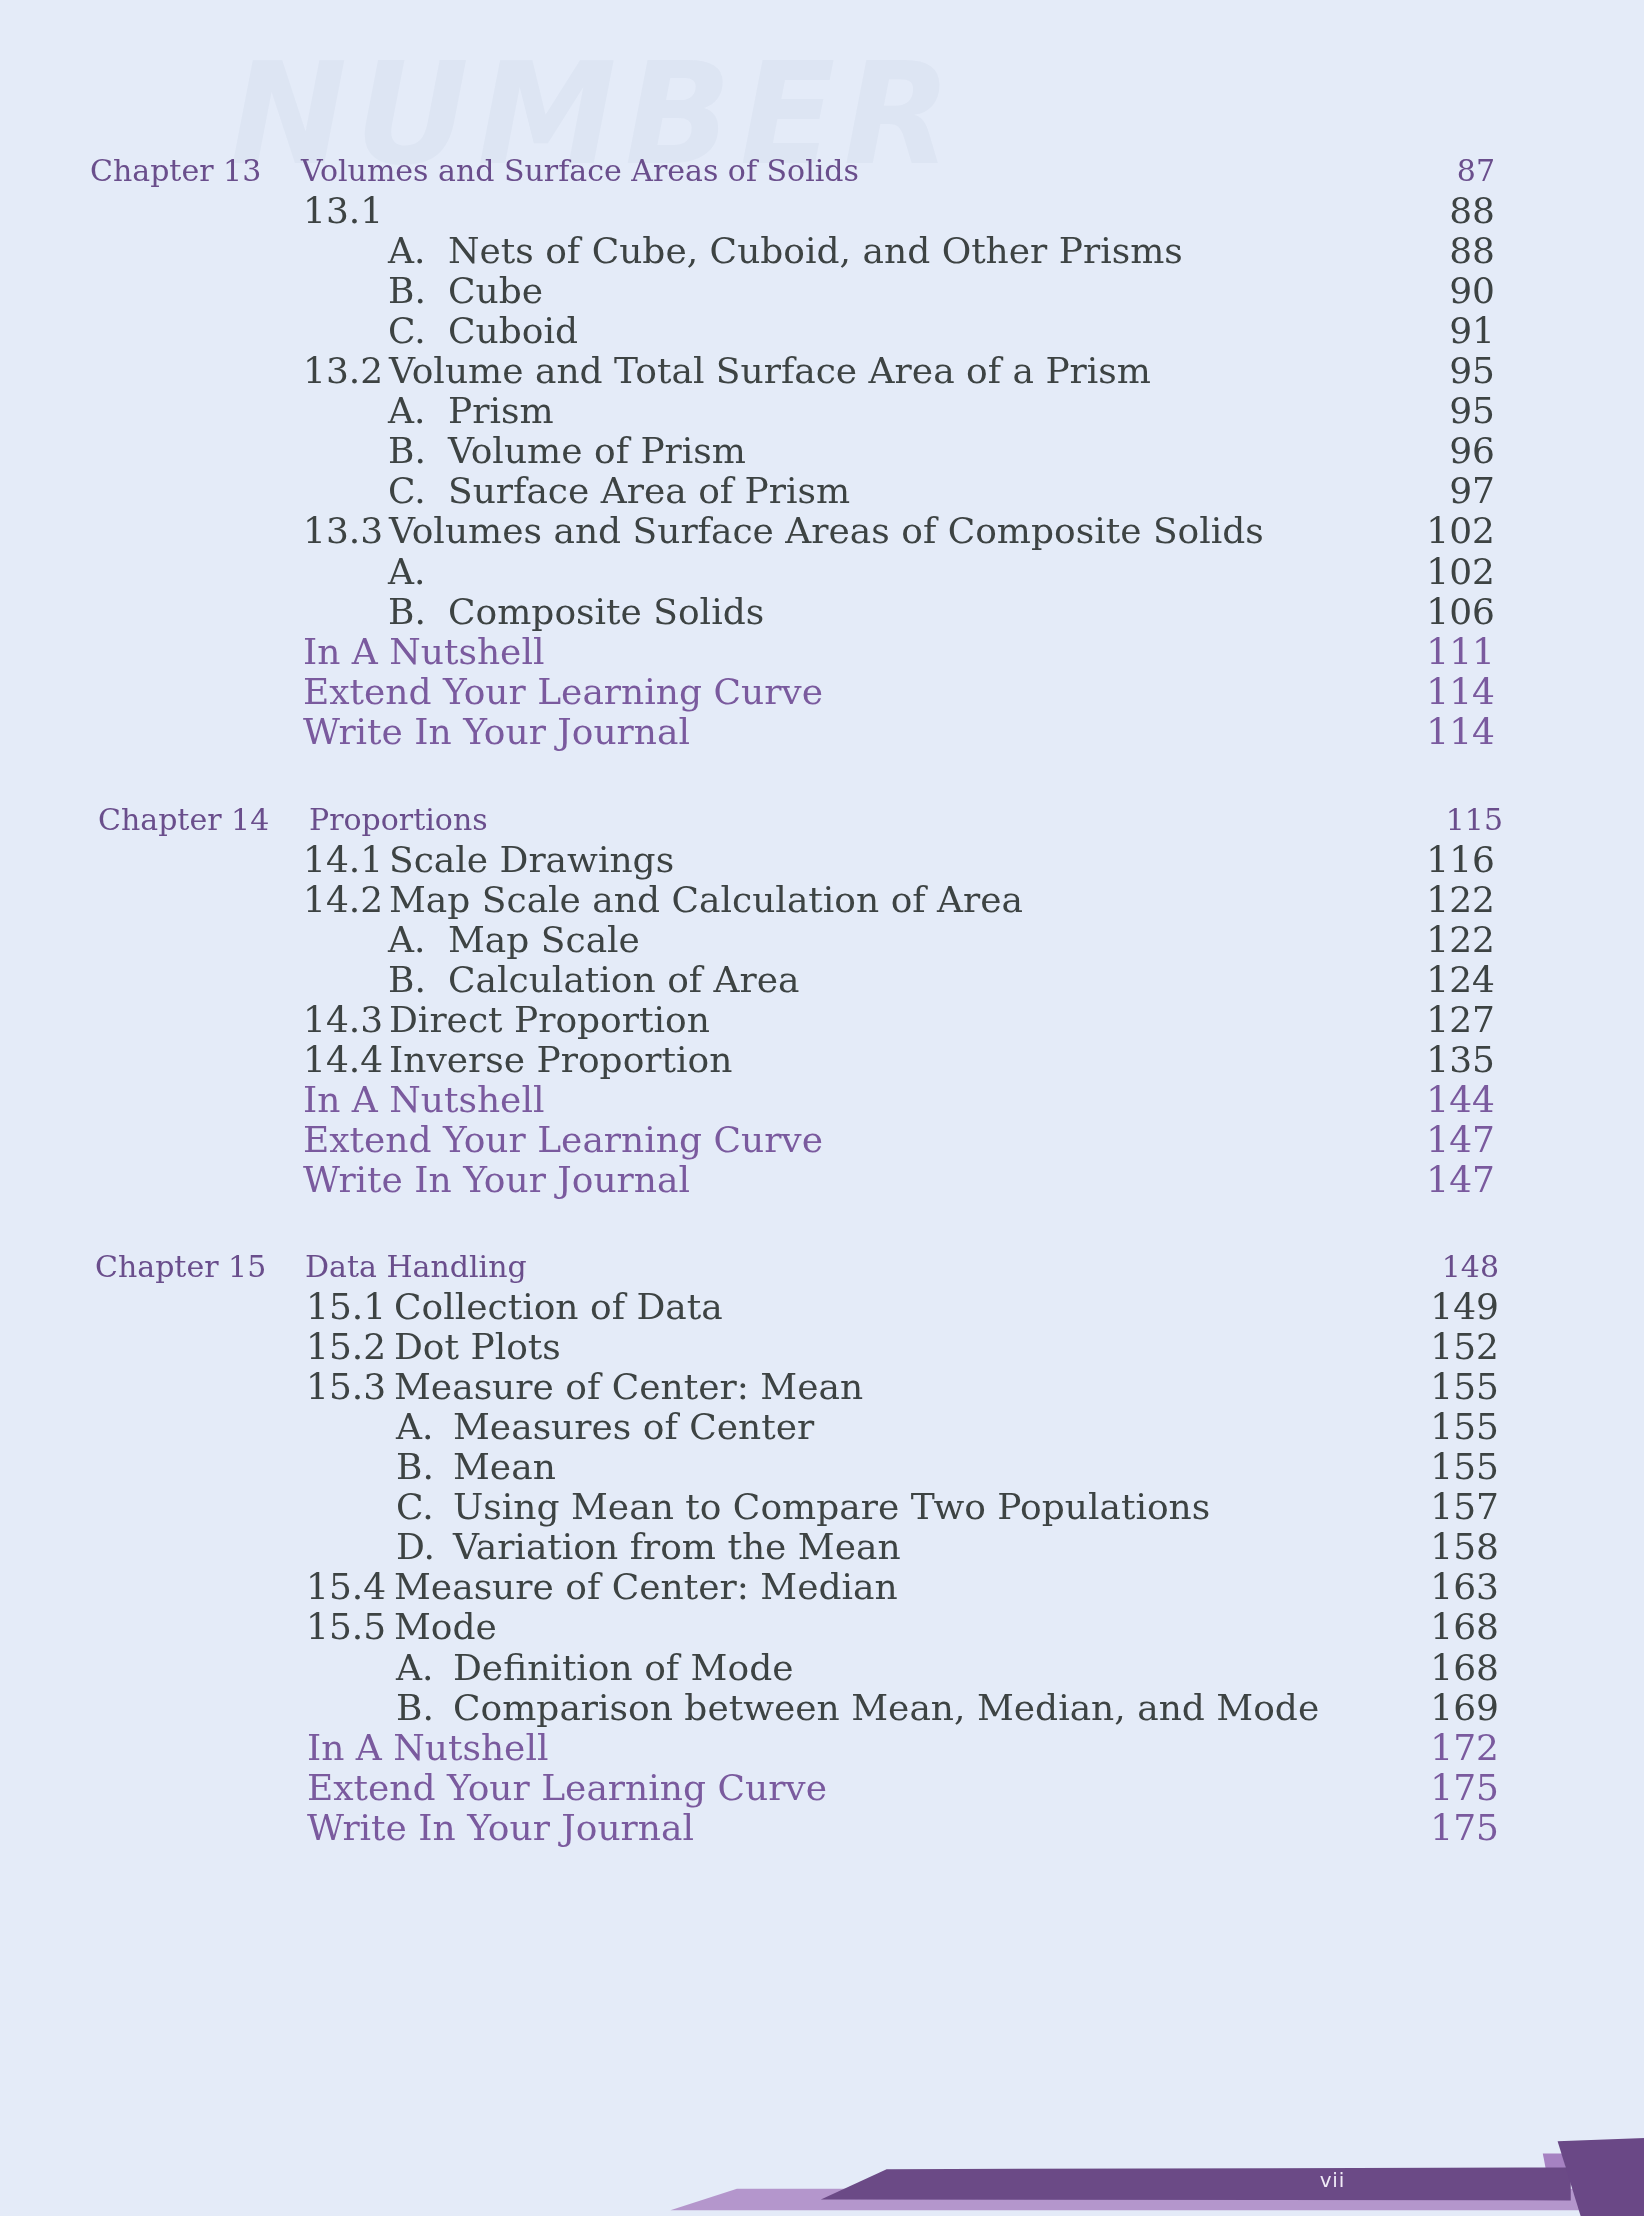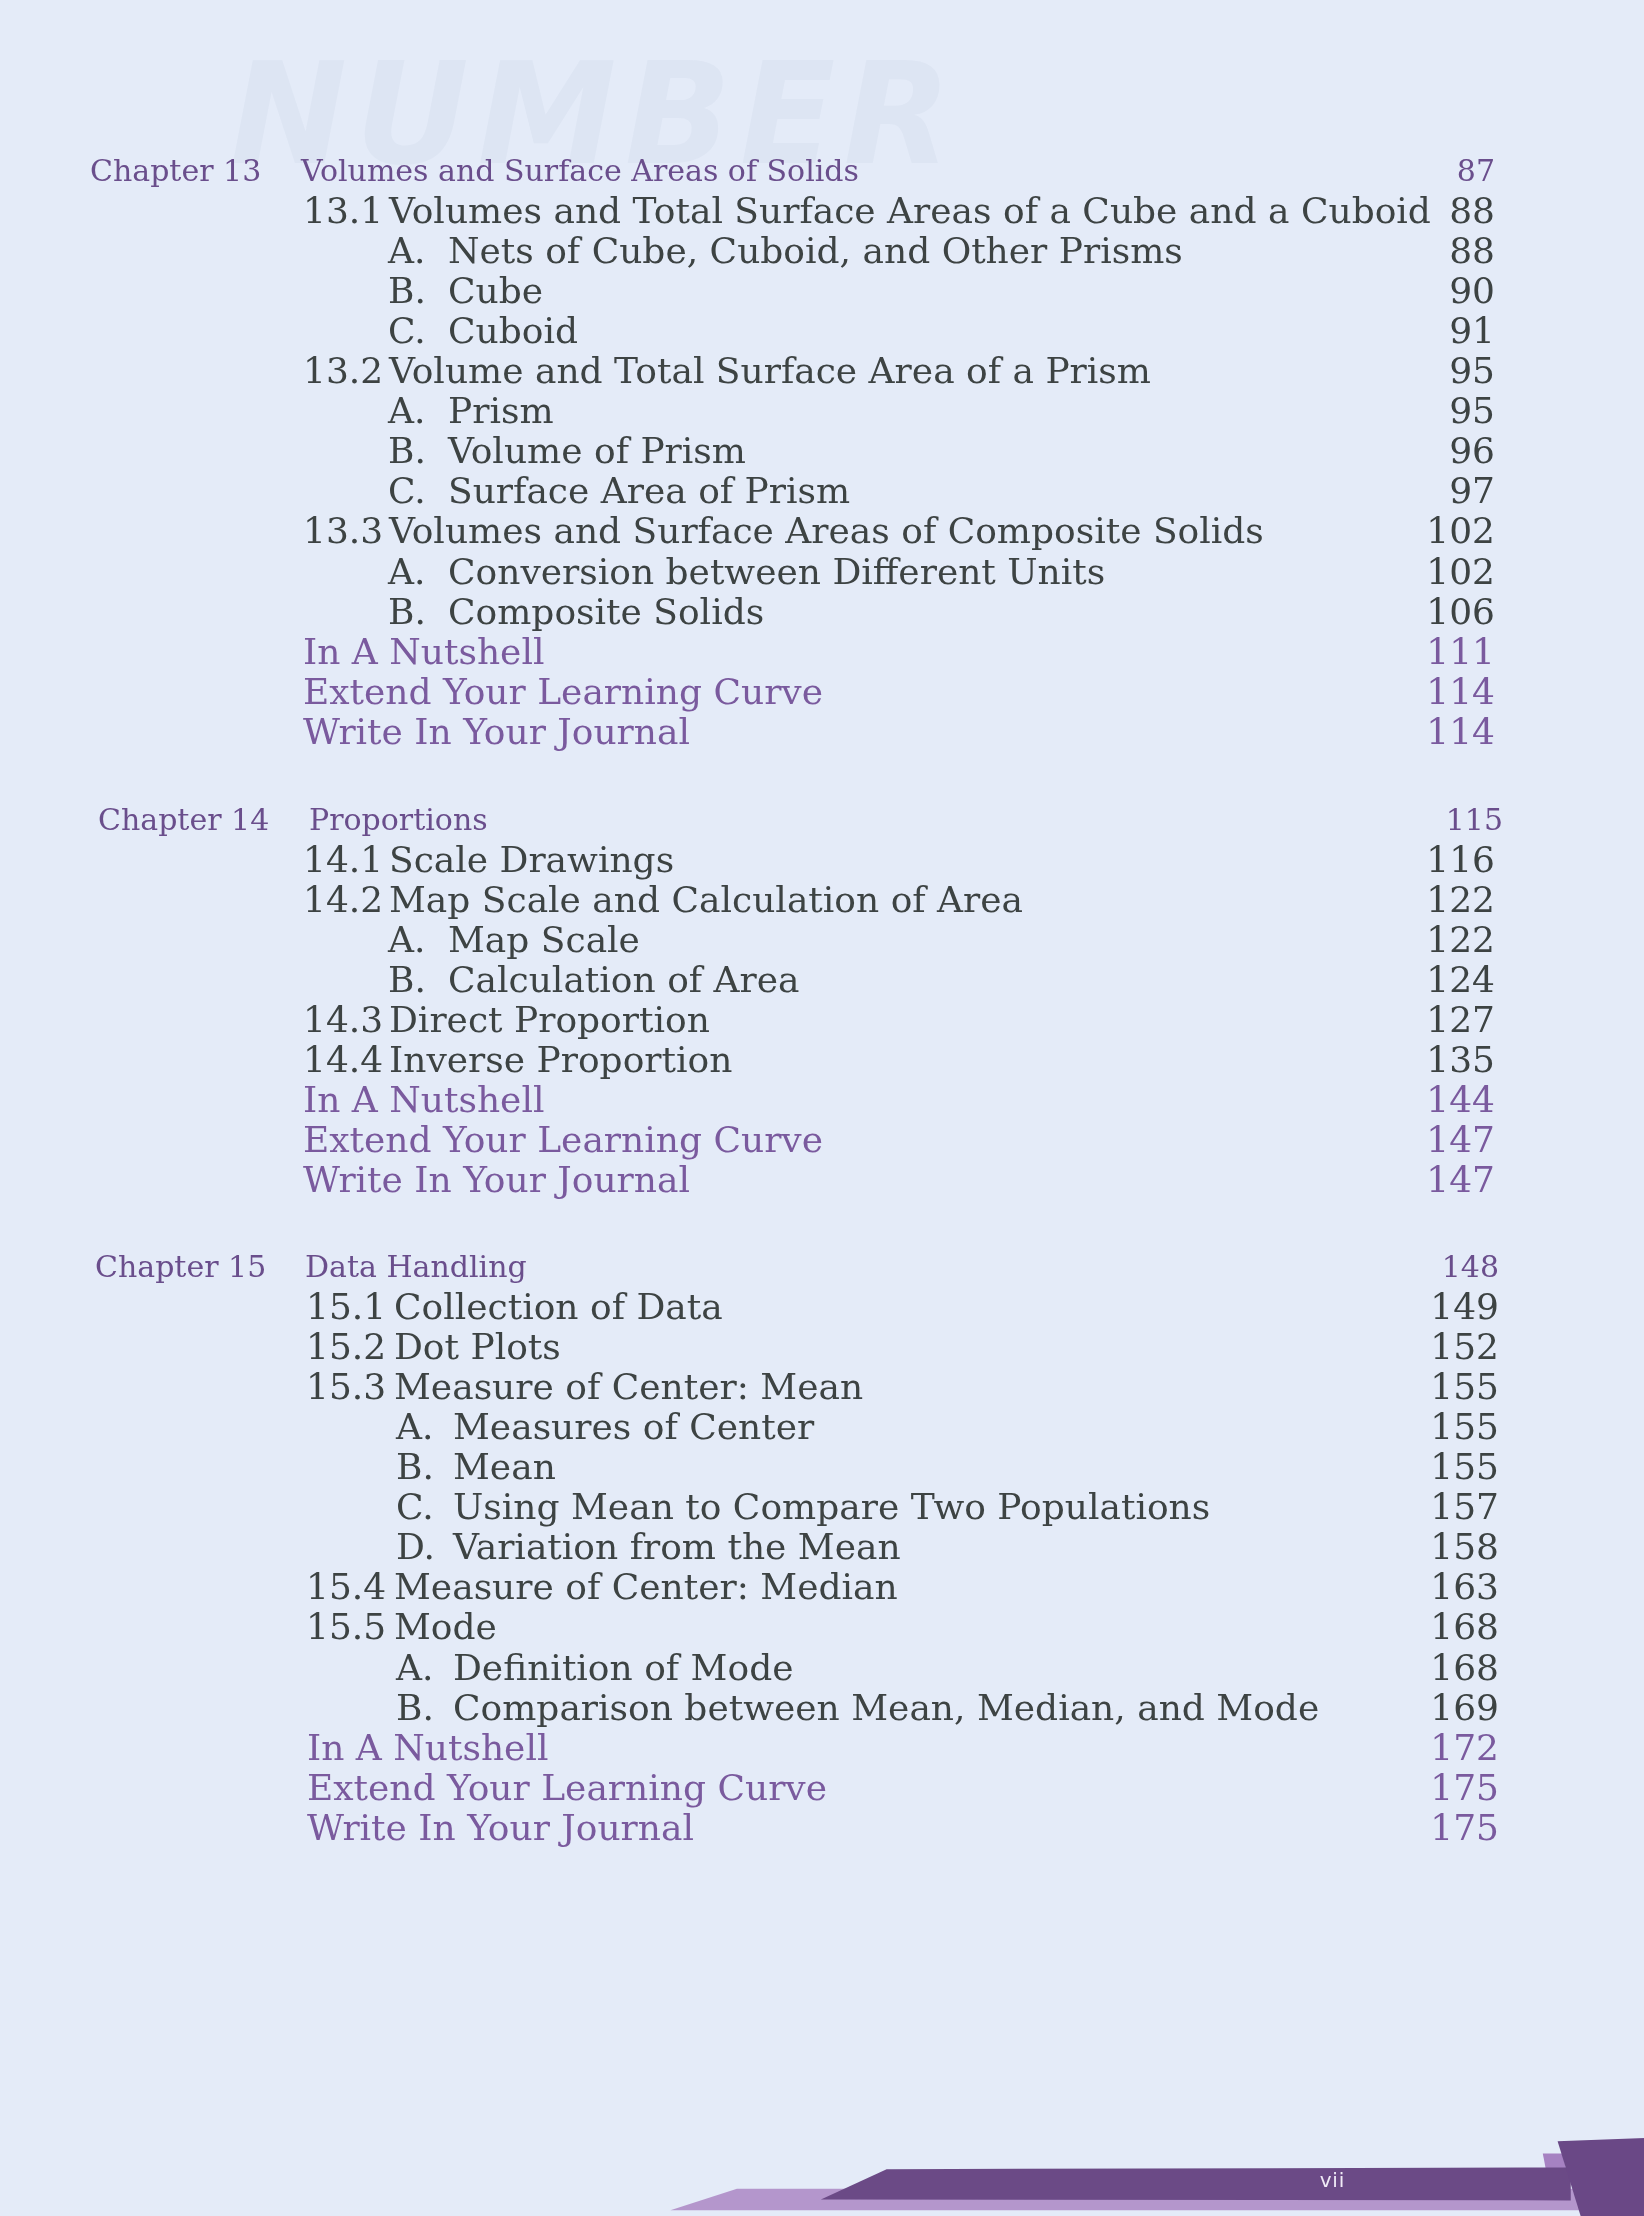--- a/index.html
+++ b/index.html
@@ -63,21 +63,20 @@
 <div class="toc">
 
   <div class="chapter ch13" style="top:151px;">
     <div class="row chapter-head" style="top:0px;">
       <span class="num">Chapter 13</span>
       <span class="label">Volumes and Surface Areas of Solids</span>
       <span class="page">87</span>
     </div>
     <div class="row section" style="top:40px;">
       <span class="num">13.1</span>
-      <span class="label">Volumes and Total Surface Areas of a Cube and a Cuboid</span>
       <span class="page">88</span>
     </div>
     <div class="row sub" style="top:80px;">
       <span class="num">A.</span>
       <span class="label">Nets of Cube, Cuboid, and Other Prisms</span>
       <span class="page">88</span>
     </div>
     <div class="row sub" style="top:120px;">
       <span class="num">B.</span>
       <span class="label">Cube</span>
@@ -108,21 +107,20 @@
       <span class="label">Surface Area of Prism</span>
       <span class="page">97</span>
     </div>
     <div class="row section" style="top:360px;">
       <span class="num">13.3</span>
       <span class="label">Volumes and Surface Areas of Composite Solids</span>
       <span class="page">102</span>
     </div>
     <div class="row sub" style="top:401px;">
       <span class="num">A.</span>
-      <span class="label">Conversion between Different Units</span>
       <span class="page">102</span>
     </div>
     <div class="row sub" style="top:441px;">
       <span class="num">B.</span>
       <span class="label">Composite Solids</span>
       <span class="page">106</span>
     </div>
     <div class="row extra" style="top:481px;">
       <span class="label">In A Nutshell</span>
       <span class="page">111</span>

